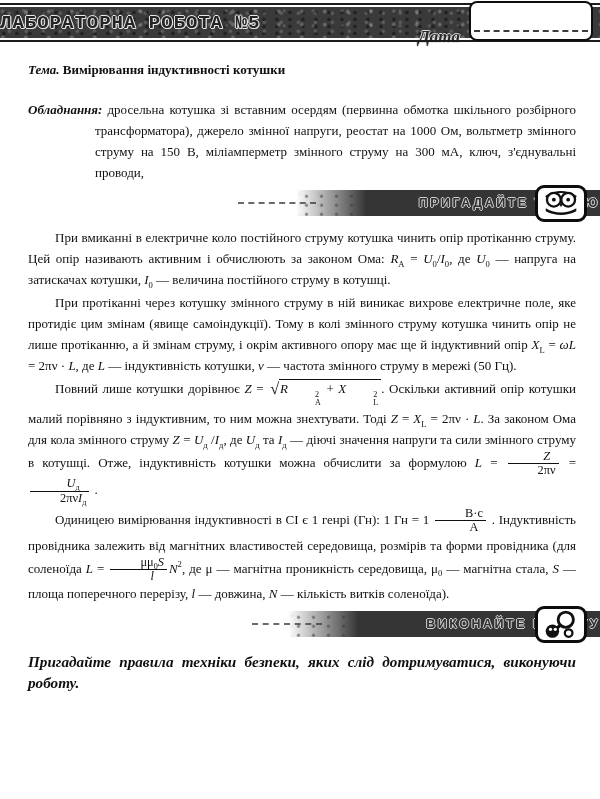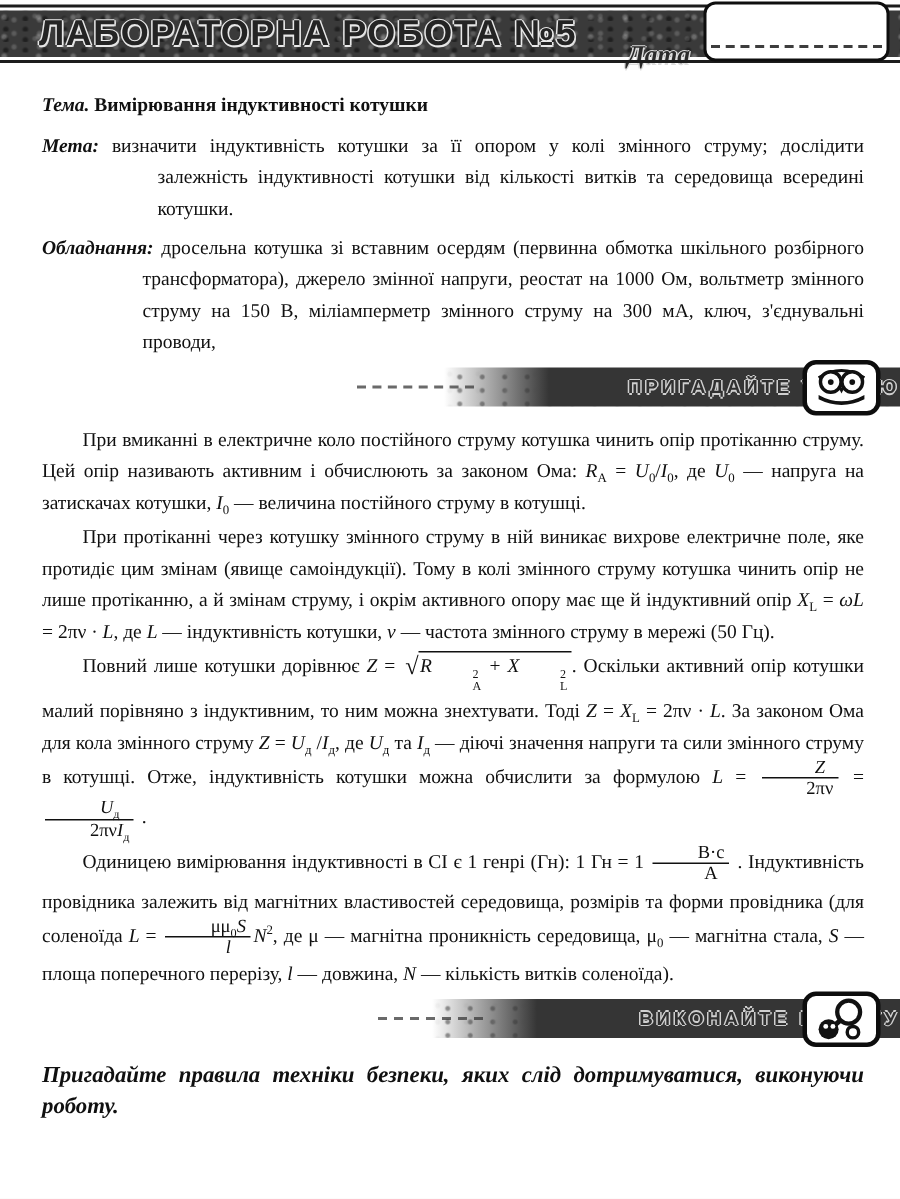--- a/index.html
+++ b/index.html
@@ -24,23 +24,22 @@
     background-color:#3a3a3a;
     background-image:
       radial-gradient(circle at 12% 35%, rgba(230,230,230,.28) 1px, transparent 2.6px),
       radial-gradient(circle at 55% 70%, rgba(210,210,210,.22) 1px, transparent 2.4px),
       radial-gradient(circle at 80% 25%, rgba(200,200,200,.20) 1px, transparent 2.2px),
       radial-gradient(circle at 30% 80%, rgba(0,0,0,.45) 1px, transparent 2.6px);
     background-size:23px 13px,17px 9px,29px 15px,13px 7px;
     display:flex;align-items:center;
   }
   .band-title{
-    margin-left:26px;
-    font-family:Liberation Sans, sans-serif;
-    font-weight:bold;font-size:24px;letter-spacing:1px;
+    font-family:Liberation Mono, monospace;
+    font-weight:bold;font-size:19px;letter-spacing:1px;
     color:#242424;
     text-shadow:-1px 0 #e8e8e8,1px 0 #e8e8e8,0 -1px #e8e8e8,0 1px #e8e8e8,1px 1px 0 #d0d0d0;
     white-space:nowrap;
   }
   .date-label{
     position:absolute;right:140px;top:8px;
     font-style:italic;font-weight:bold;font-size:17px;
     color:#2a2a2a;
     text-shadow:-1px 0 #dcdcdc,1px 0 #dcdcdc,0 -1px #dcdcdc,0 1px #dcdcdc;
     margin-top:12px;
@@ -54,21 +53,21 @@
     position:absolute;left:3px;right:3px;bottom:7px;
     border-top:2.5px dashed #3d3d3d;
   }
 
   
   .content{margin:0 24px 0 28px;font-size:13px;line-height:21px;text-align:justify;}
   p{margin:0;}
   .topic{margin-top:13px;font-weight:bold;}
   .topic .lbl{font-style:italic;}
   .hang-goal{margin-top:6px;padding-left:77px;text-indent:-77px;}
-  .hang-equip{margin-top:5px;padding-left:67px;text-indent:-67px;}
+  .hang-equip{margin-top:19px;padding-left:67px;text-indent:-67px;}
   .lbl{font-weight:bold;font-style:italic;}
   .theory p{text-indent:27px;margin-bottom:2px;}
 
   
   i{font-family:"Liberation Serif",serif;}
   sub,sup{font-size:0.66em;line-height:0;}
   .frac{
     display:inline-block;vertical-align:middle;text-align:center;
     line-height:1.08;font-size:0.95em;margin:0 2px;
   }
@@ -129,21 +128,20 @@
       <span class="date-label">Дата</span>
     </div>
     <div class="rule rule-bottom"></div>
     <div class="date-box">
       <div class="date-dash"></div>
     </div>
   </div>
 
   <div class="content">
     <p class="topic"><span class="lbl">Тема.</span> <span>Вимірювання індуктивності котушки</span></p>
-    <p class="hang-goal"><span class="lbl">Мета:</span> <span>визначити індуктивність котушки за її опором у колі змінного струму; дослідити залежність індуктивності котушки від кількості витків та середовища всередині котушки.</span></p>
     <p class="hang-equip"><span class="lbl">Обладнання:</span> <span>дросельна котушка зі вставним осердям (первинна обмотка шкільного розбірного трансформатора), джерело змінної напруги, реостат на 1000 Ом, вольтметр змінного струму на 150 В, міліамперметр змінного струму на 300 мА, ключ, з'єднувальні проводи,</span></p>
   </div>
 
   <div class="ribbon">
     <div class="ribbon-dash" style="left:238px;width:78px;"></div>
     <div class="ribbon-bar" style="left:296px;">
       <span class="ribbon-label">ПРИГАДАЙТЕ ТЕОРІЮ</span>
     </div>
     <div class="ribbon-icon">
       <svg width="42" height="29" viewBox="0 0 44 30">

